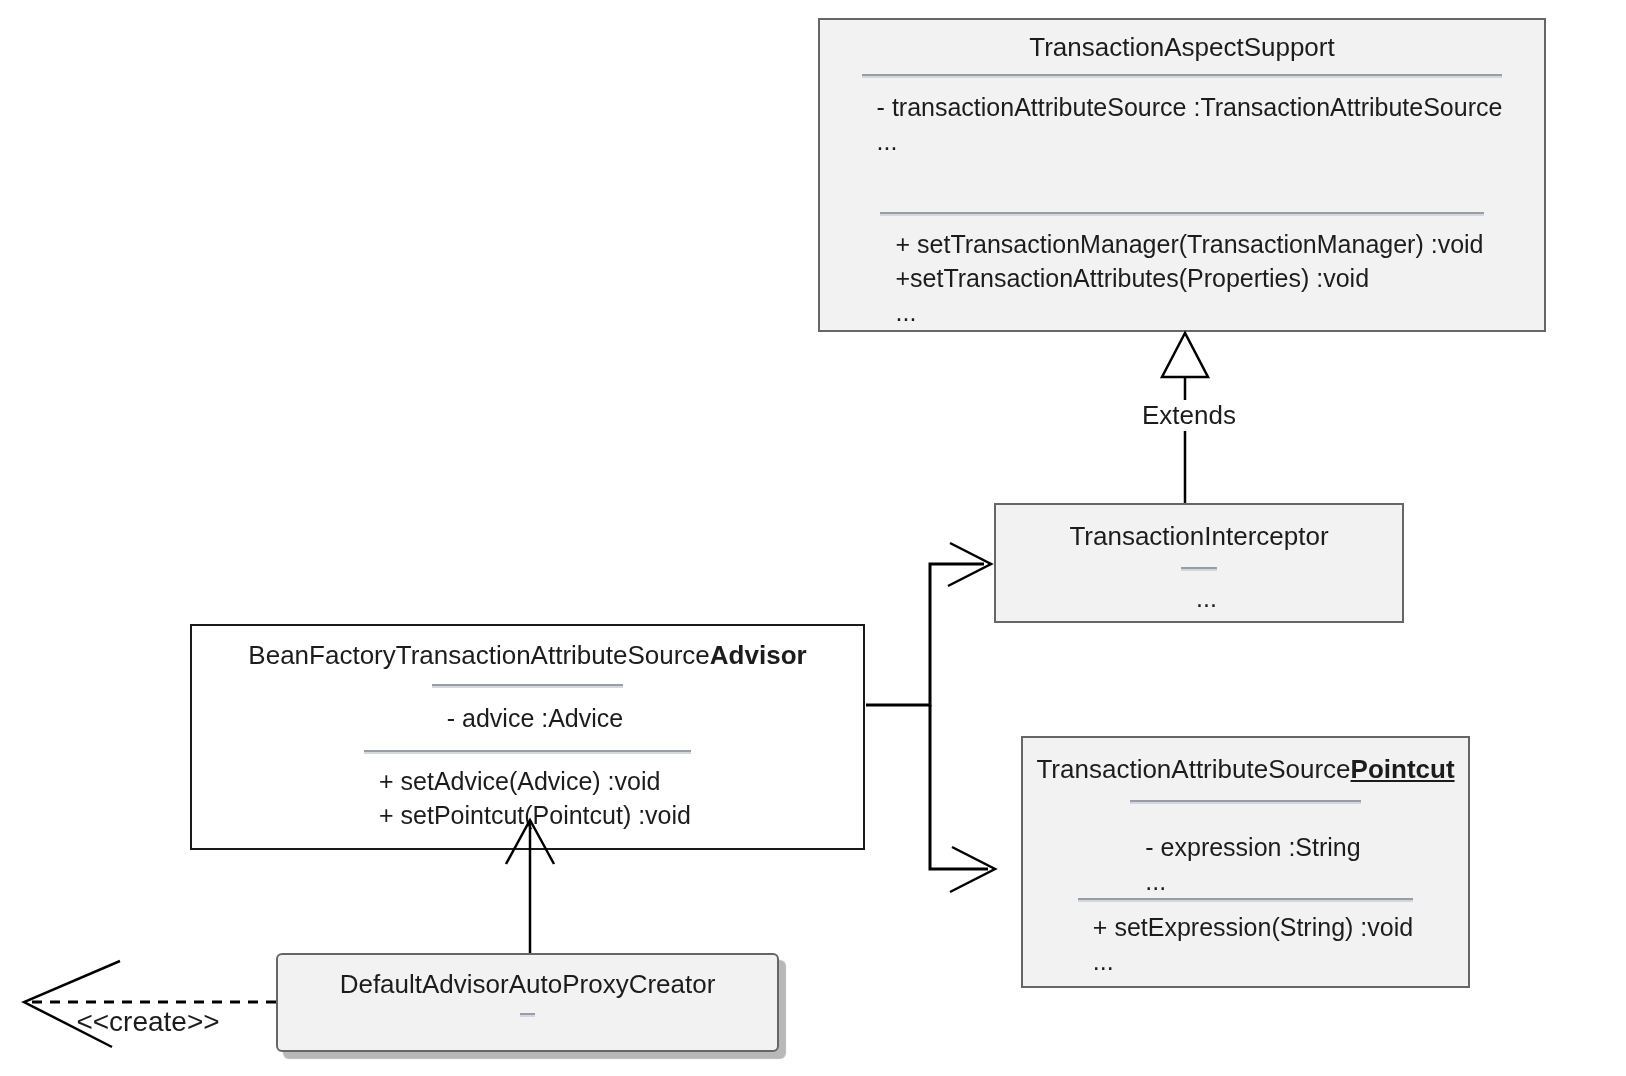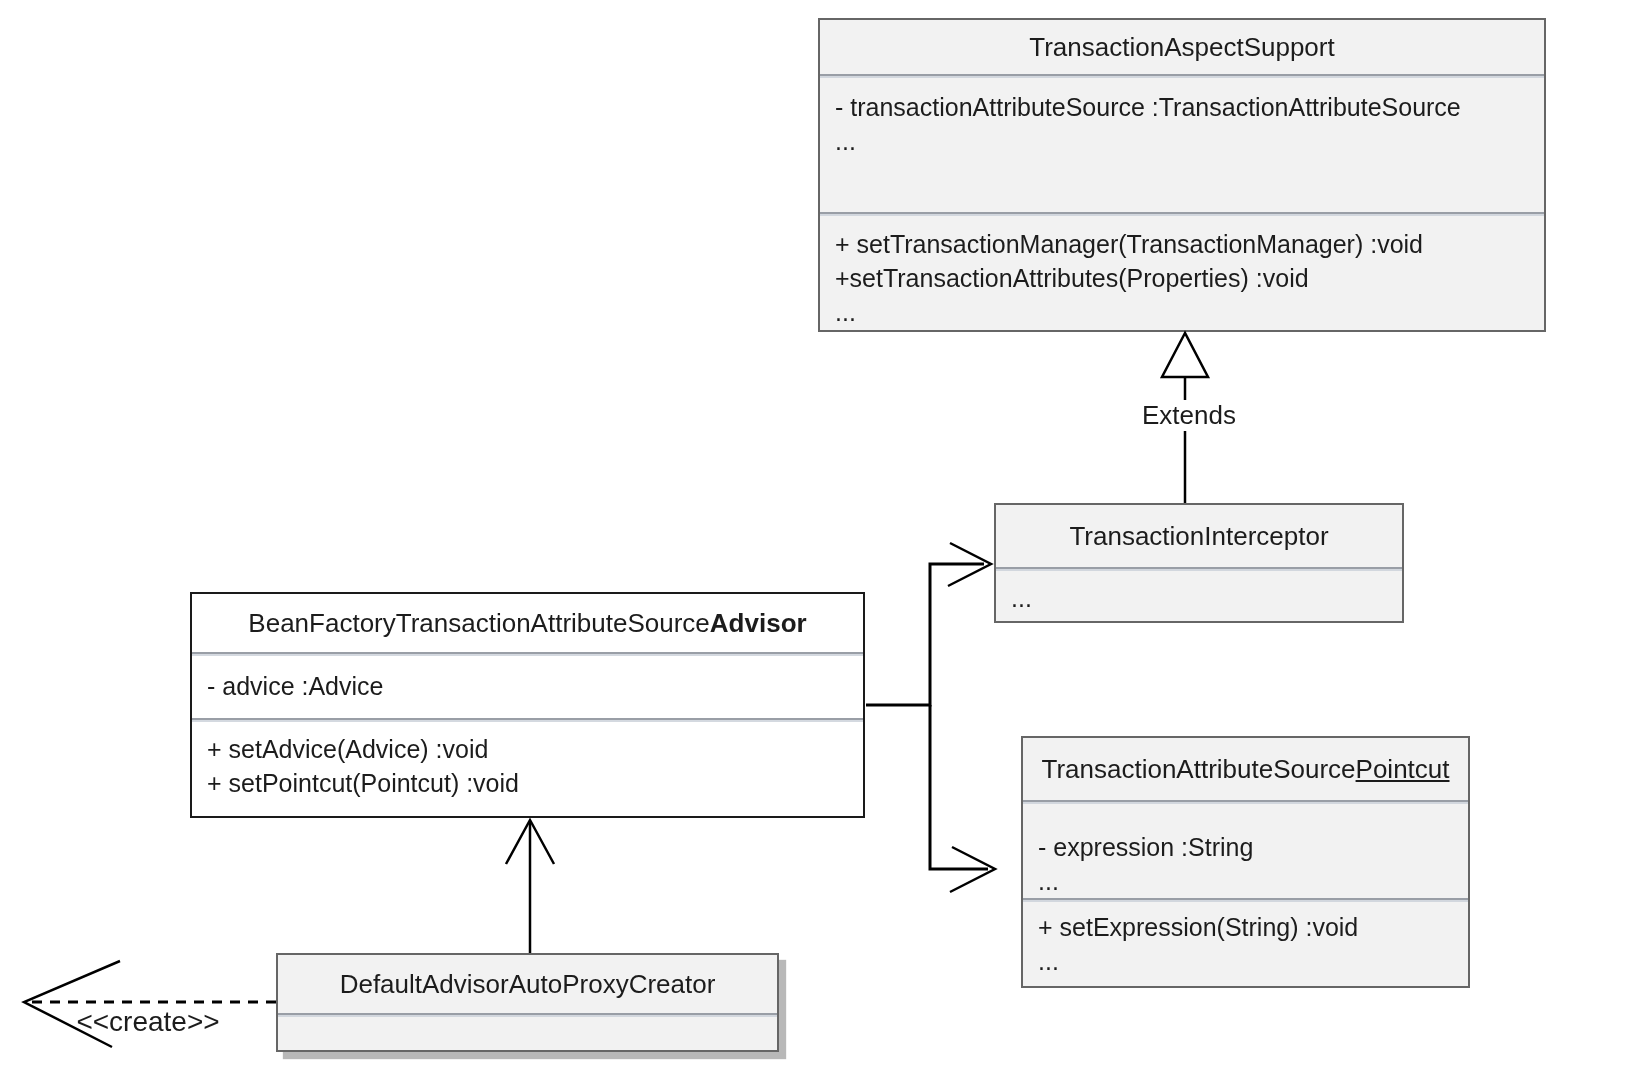--- a/index.html
+++ b/index.html
@@ -7,32 +7,32 @@
     --highlight-box-fill:#ffffff; --highlight-box-border:#1a1a1a;
     --separator:#999ea6; --connector:#000000; --text:#1c1c1c; --shadow:#b8b8b8;
   }
   html,body{margin:0;padding:0;background:#ffffff;}
   .canvas{
     position:relative;width:1626px;height:1076px;background:#ffffff;overflow:hidden;
     font-family:"Liberation Sans","DejaVu Sans",sans-serif;color:var(--text);
   }
   .uml-class{
     position:absolute;display:flex;flex-direction:column;box-sizing:border-box;
-    background:var(--box-fill);border:2px solid var(--box-border);
+    background:var(--box-fill);border:2px solid var(--box-border);align-items:center;
   }
   .uml-class.highlight{
-    background:var(--highlight-box-fill);border:2.5px solid var(--highlight-box-border);
+    background:var(--highlight-box-fill);border:2.5px solid var(--highlight-box-border);margin-top:32px;
   }
-  .uml-class.shadowed{box-shadow:7px 7px 1px 0 var(--shadow);}
+  .uml-class.shadowed{box-shadow:7px 7px 1px 0 var(--shadow);border-radius:6px;}
   .uml-title{
     flex:0 0 auto;display:flex;align-items:center;justify-content:center;
     font-size:26px;white-space:nowrap;overflow:hidden;
   }
   .uml-title .bold{font-weight:bold;}
-  .uml-title .bold-underline{font-weight:normal;text-decoration:underline;}
+  .uml-title .bold-underline{font-weight:bold;text-decoration:underline;}
   .uml-section{
     flex:0 0 auto;box-sizing:border-box;border-top:2px solid var(--separator);
     box-shadow:inset 0 2px 0 rgba(205,210,218,.85);
     padding:12px 0 0 15px;font-size:25px;line-height:34px;
     white-space:nowrap;overflow:hidden;
   }
   .uml-section.grow{flex:1 1 auto;}
   .edge-label{position:absolute;text-align:center;white-space:nowrap;}
   .edge-label.extends{font-size:26px;background:#ffffff;padding:0 4px;}
   .edge-label.create{font-size:28px;}

